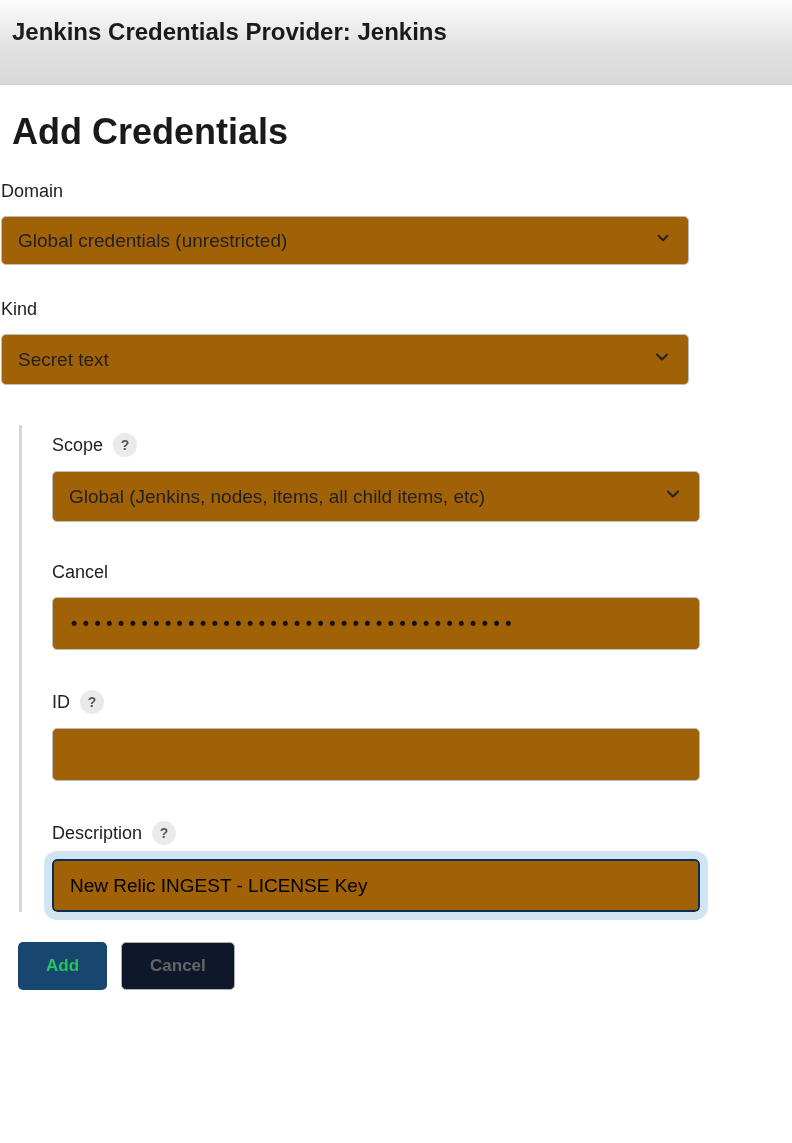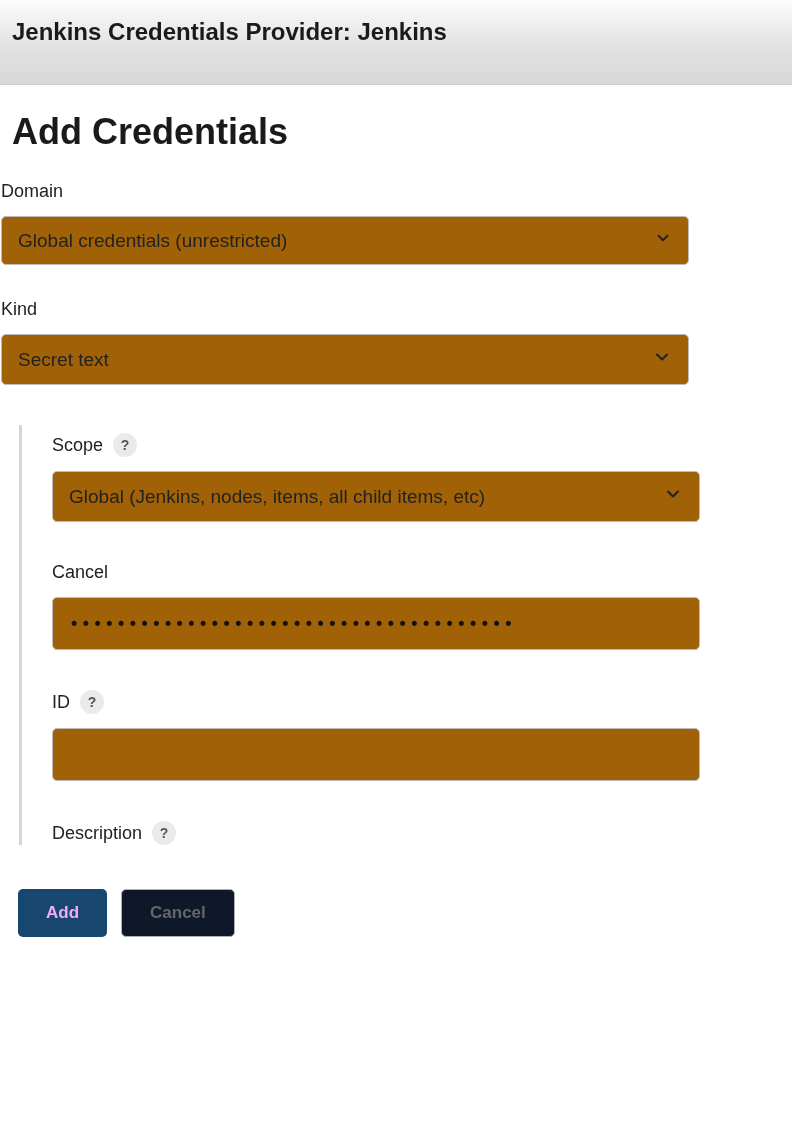--- a/index.html
+++ b/index.html
@@ -115,21 +115,21 @@
     }
     .btn {
       padding: 13px 28px;
       font-size: 17px;
       font-weight: 600;
       border-radius: 5px;
       cursor: pointer;
     }
     .btn-primary {
       background: #17466e;
-      color: #f0abfc;
+      color: #22c55e;
       border: none;
     }
     .btn-secondary {
       background: #0f172a;
       color: #666;
       border: 1.5px solid #b0b0b0;
     }
   </style>
 </head>
 <body>
@@ -198,20 +198,23 @@
       <div class="text-input">
         <input type="text" value="" style="">
       </div>
     </div>
 
     <div class="field-group" style="margin-bottom:0;">
       <div class="field-label">
         <span>Description</span>
         <span class="help-badge">?</span>
       </div>
+      <div class="text-input desc-focused">
+        <input type="text" value="New Relic INGEST - LICENSE Key" style="">
+      </div>
     </div>
 
   </div>
 
 </div>
 
 <div class="button-row">
   <button class="btn btn-primary">Add</button>
   <button class="btn btn-secondary">Cancel</button>
 </div>

